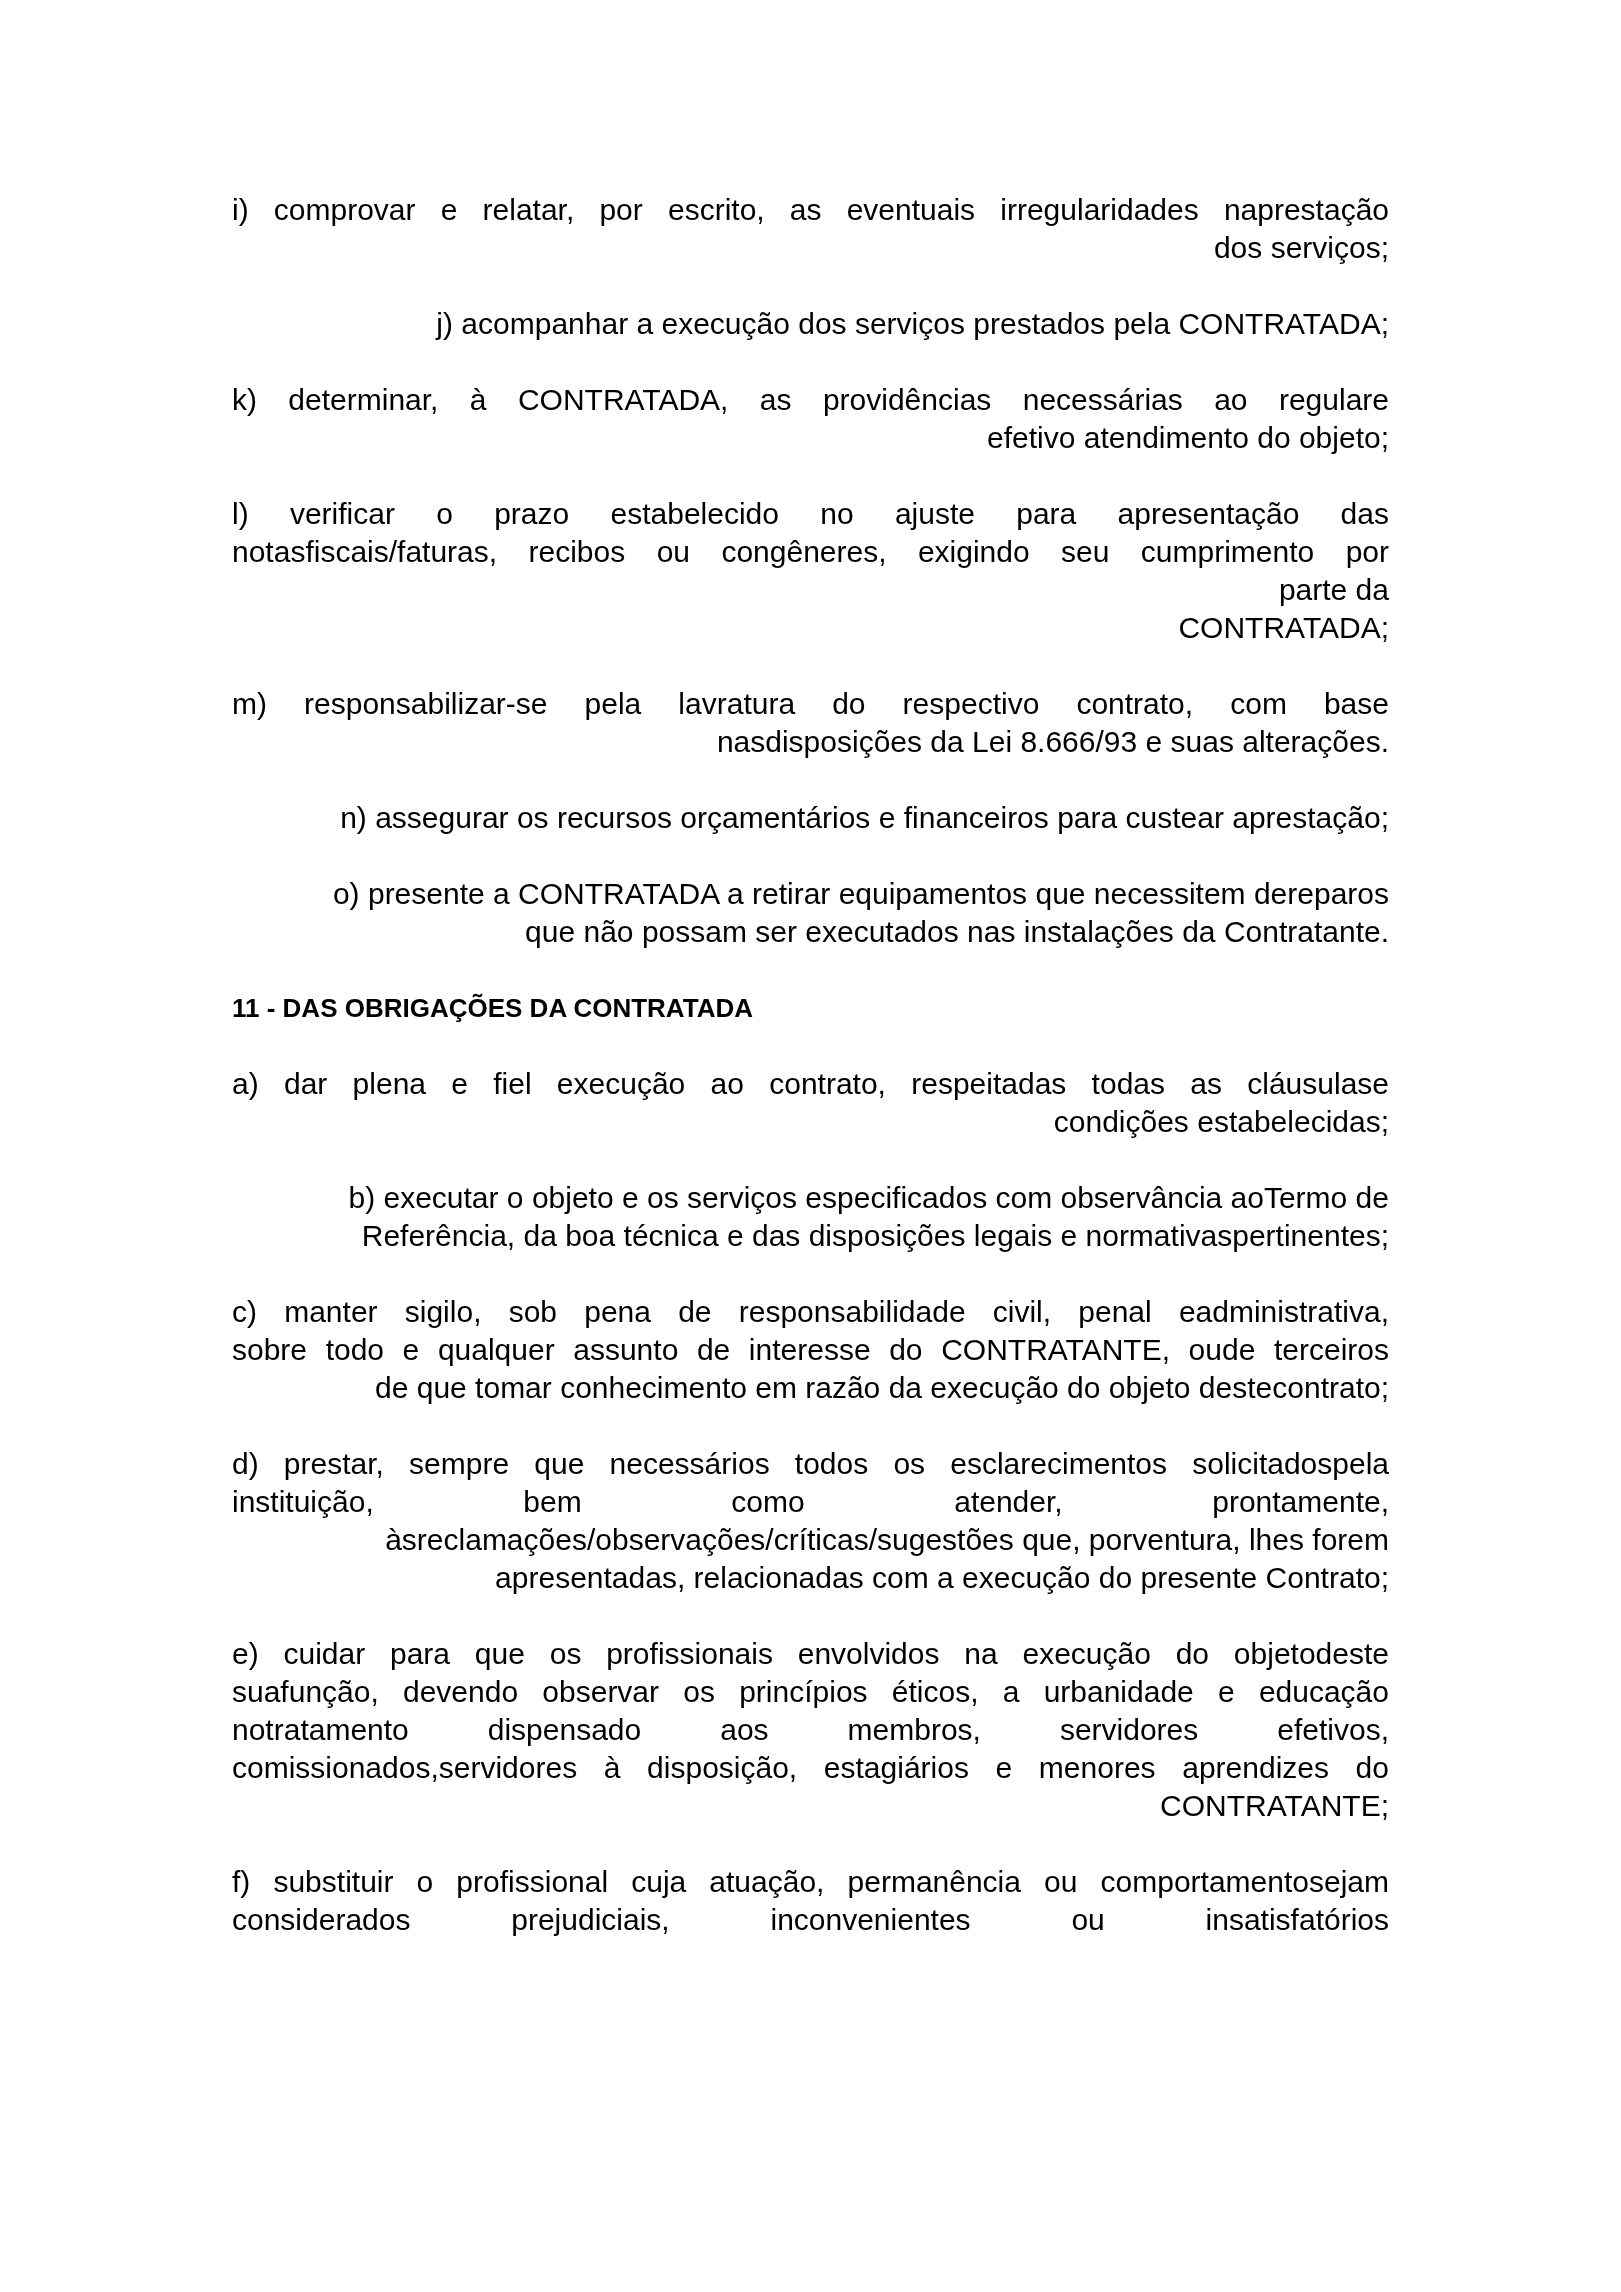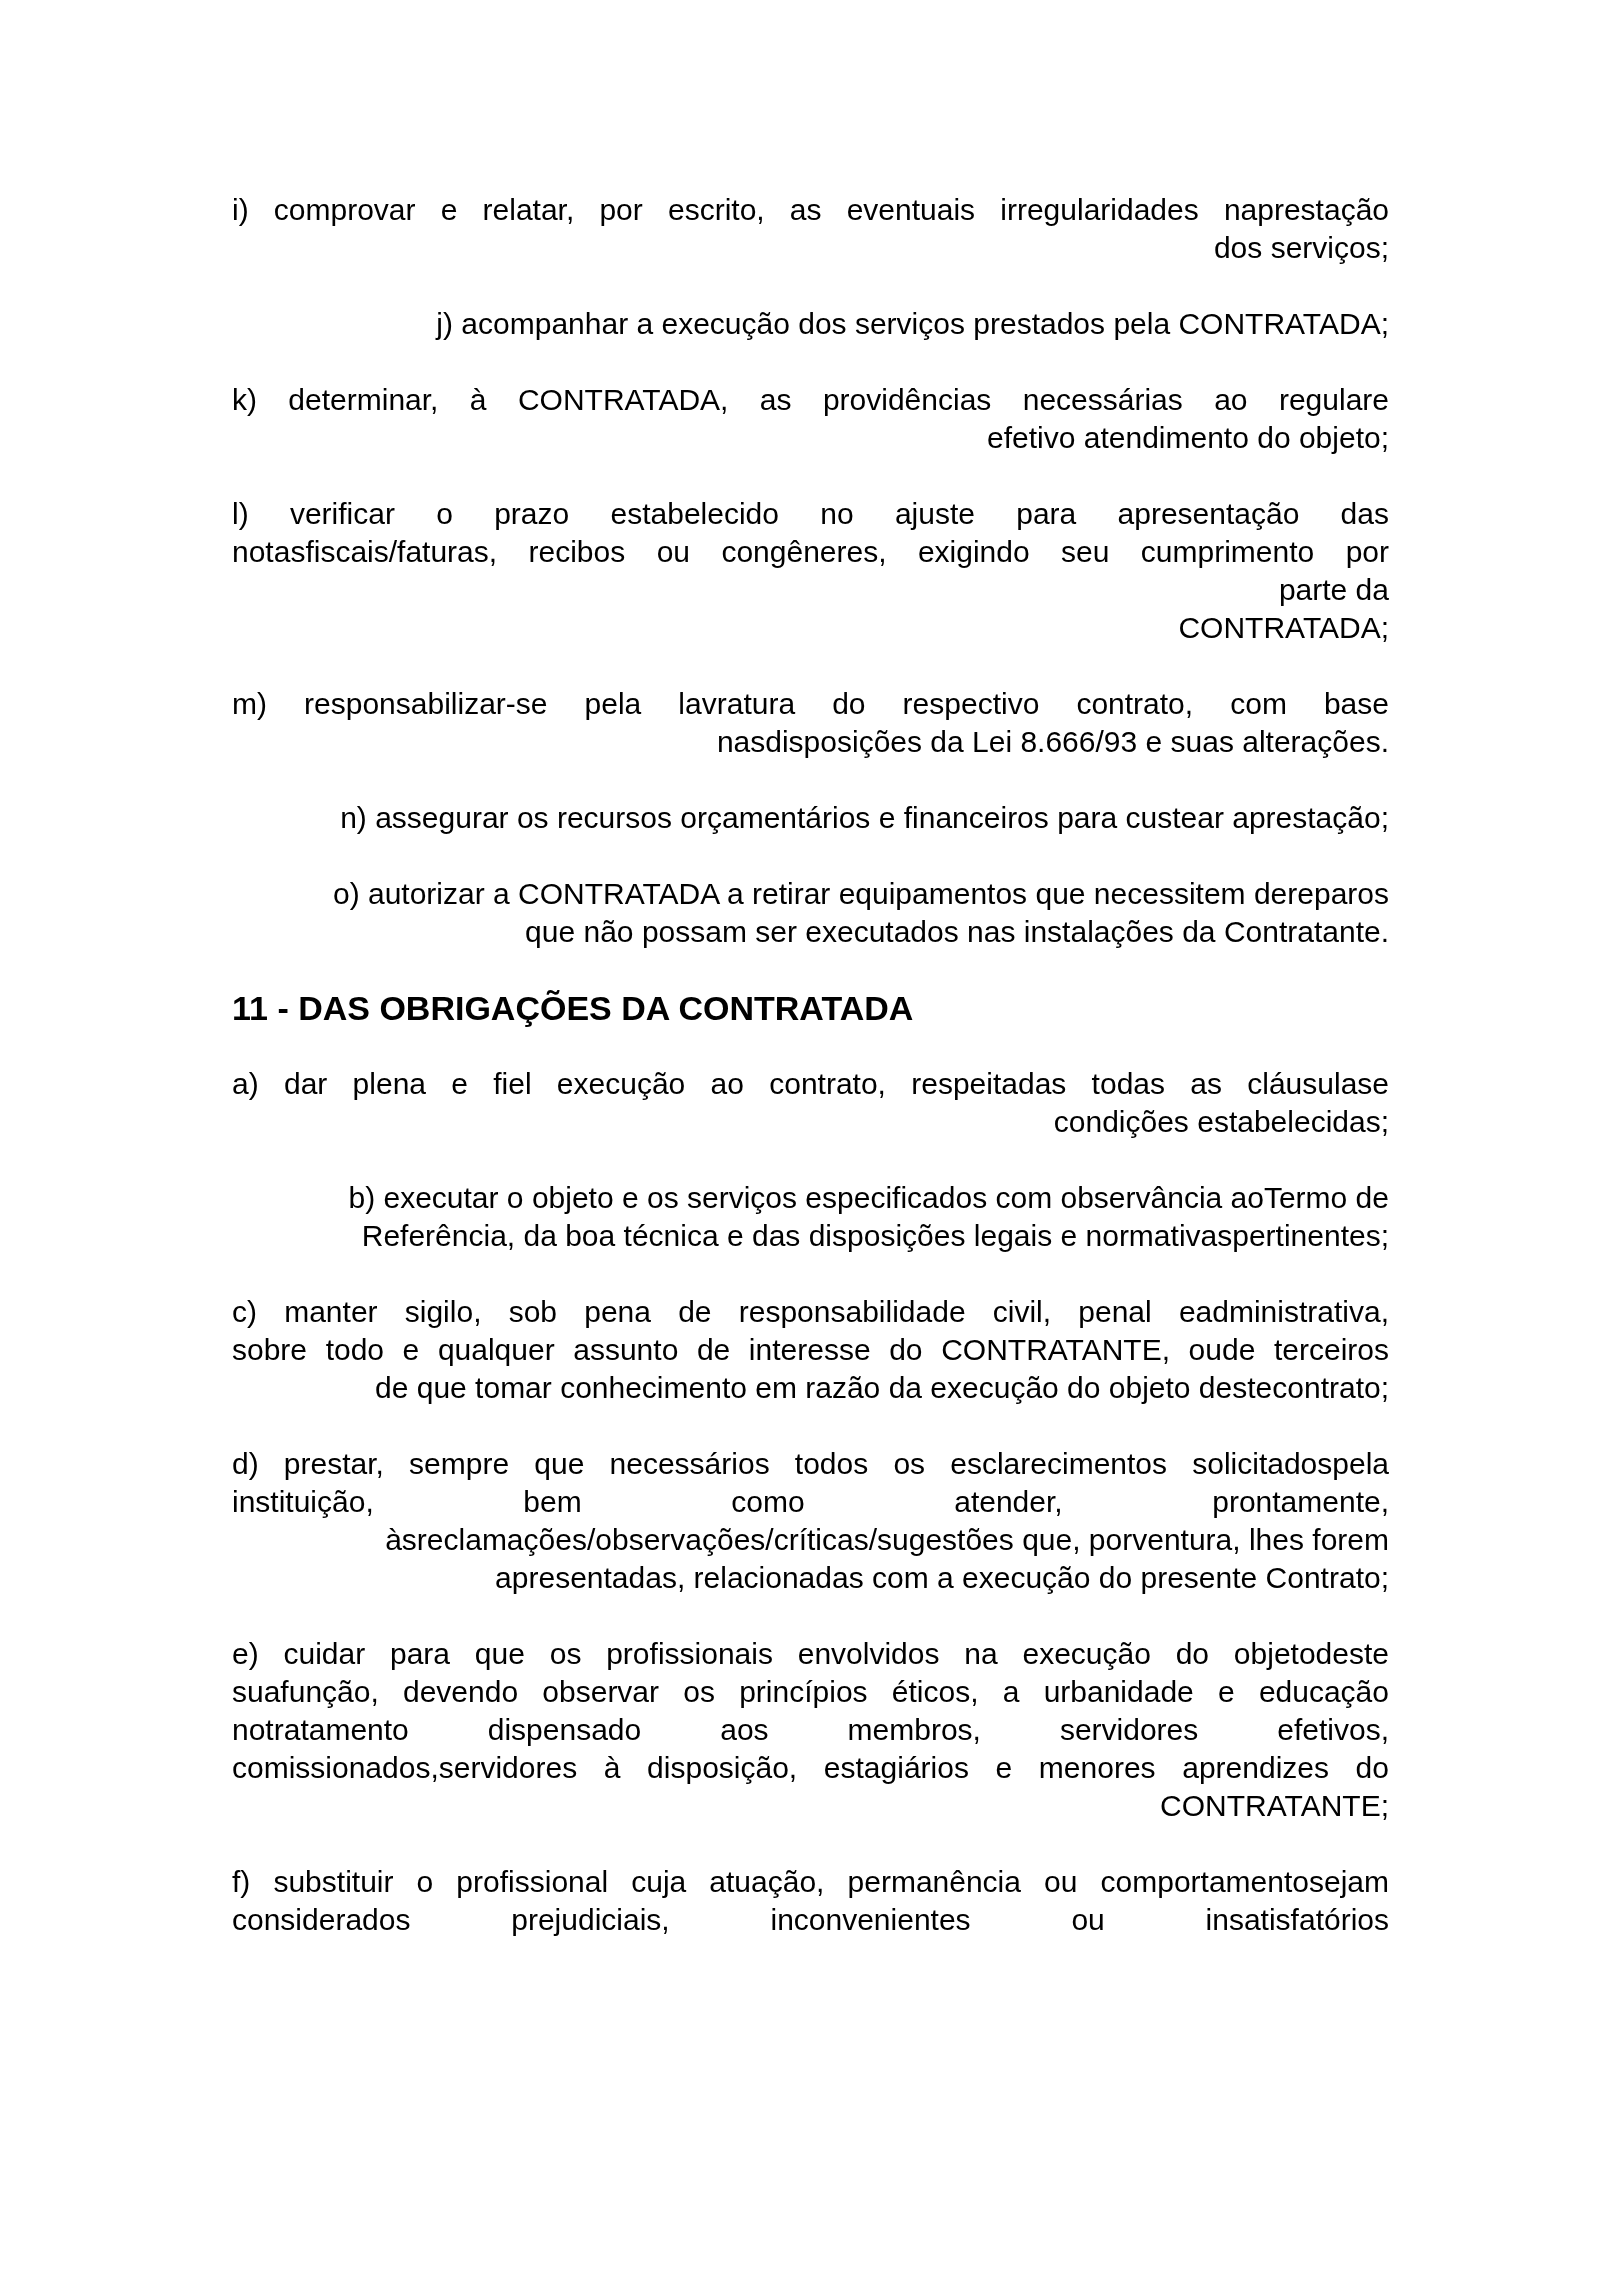--- a/index.html
+++ b/index.html
@@ -10,21 +10,21 @@
     padding: 191px 232px 0 232px;
     background: #ffffff;
     color: #000000;
     font-family: "Liberation Sans", "DejaVu Sans", sans-serif;
     font-size: 30px;
     line-height: 38px;
     overflow: hidden;
   }
   .para { margin: 0 0 38px 0; }
   .heading {
-    font-size: 34px;
+    font-size: 26px;
     line-height: 38px;
     font-weight: bold;
     margin: 12px 0 38px 0;
   }
   .ln { display: block; text-align: right; white-space: normal; }
   .ju { text-align: justify; text-align-last: justify; -moz-text-align-last: justify; }
 </style>
 </head>
 <body>
 
@@ -54,21 +54,21 @@
   <p class="para">
     <span class="ln ju">m) responsabilizar-se pela lavratura do respectivo contrato, com base</span>
     <span class="ln">nasdisposições da Lei 8.666/93 e suas alterações.</span>
   </p>
 
   <p class="para">
     <span class="ln">n) assegurar os recursos orçamentários e financeiros para custear aprestação;</span>
   </p>
 
   <p class="para">
-    <span class="ln">o) autorizar a CONTRATADA a retirar equipamentos que necessitem dereparos</span>
+    <span class="ln">o) presente a CONTRATADA a retirar equipamentos que necessitem dereparos</span>
     <span class="ln">que não possam ser executados nas instalações da Contratante.</span>
   </p>
 
   <h1 class="heading">11 - DAS OBRIGAÇÕES DA CONTRATADA</h1>
 
   <p class="para">
     <span class="ln ju">a) dar plena e fiel execução ao contrato, respeitadas todas as cláusulase</span>
     <span class="ln">condições estabelecidas;</span>
   </p>
 

